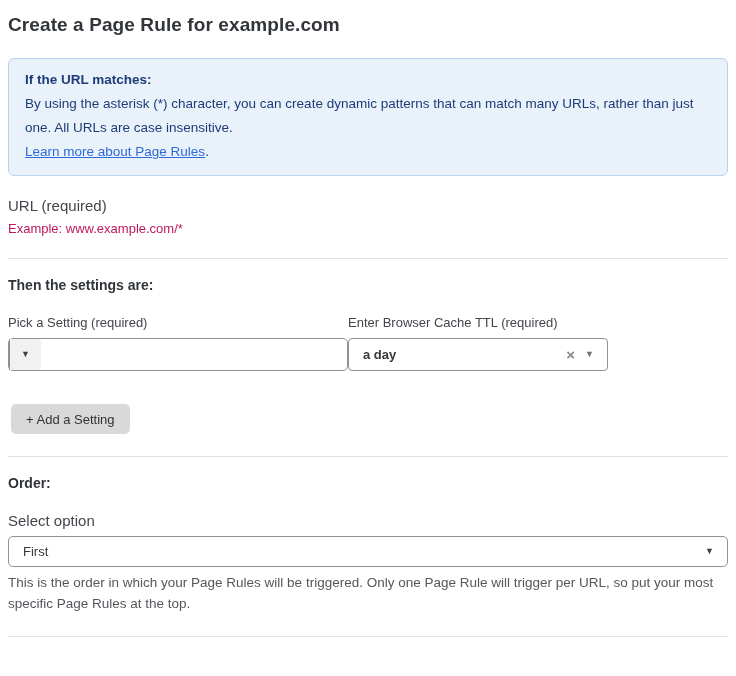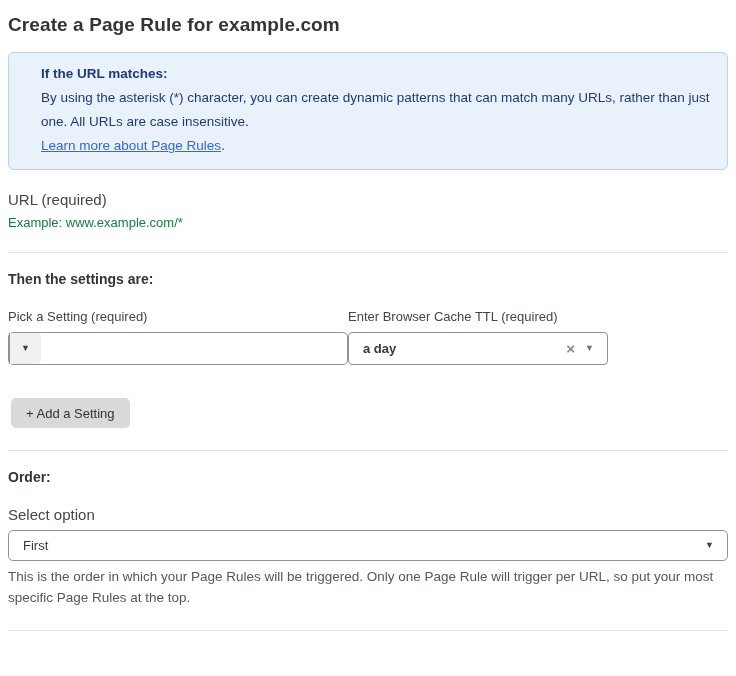--- a/index.html
+++ b/index.html
@@ -14,25 +14,25 @@
 
   h1.page-title {
     font-size: 19px;
     font-weight: 700;
     color: #313539;
     letter-spacing: 0.1px;
     margin-top: 6px;
   }
 
   .info-box {
-    margin-top: 16px;
+    margin-top: 22px;
     background: #e9f1fb;
     border: 1px solid #bad2f0;
     border-radius: 6px;
-    padding: 9px 16px 11px 32px;
+    padding: 9px 16px 11px 16px;
     color: #1e3c78;
     font-size: 13.5px;
     line-height: 24px;
   }
   .info-box .info-heading { font-weight: 700; }
   .info-box a.learn-link {
     color: #2e6bd8;
     text-decoration: underline;
     cursor: pointer;
   }
@@ -52,21 +52,21 @@
     font-family: "Liberation Sans", sans-serif;
     font-size: 13px;
     color: #36393a;
     background: #fff;
     outline: none;
     display: block;
   }
   .hint-text {
     margin-top: 7px;
     font-size: 13px;
-    color: #15803d;
+    color: #be185d;
   }
 
   .divider {
     border: none;
     border-top: 1px solid #e3e3e3;
     margin-top: 22px;
   }
 
   .section-heading {
     margin-top: 18px;

